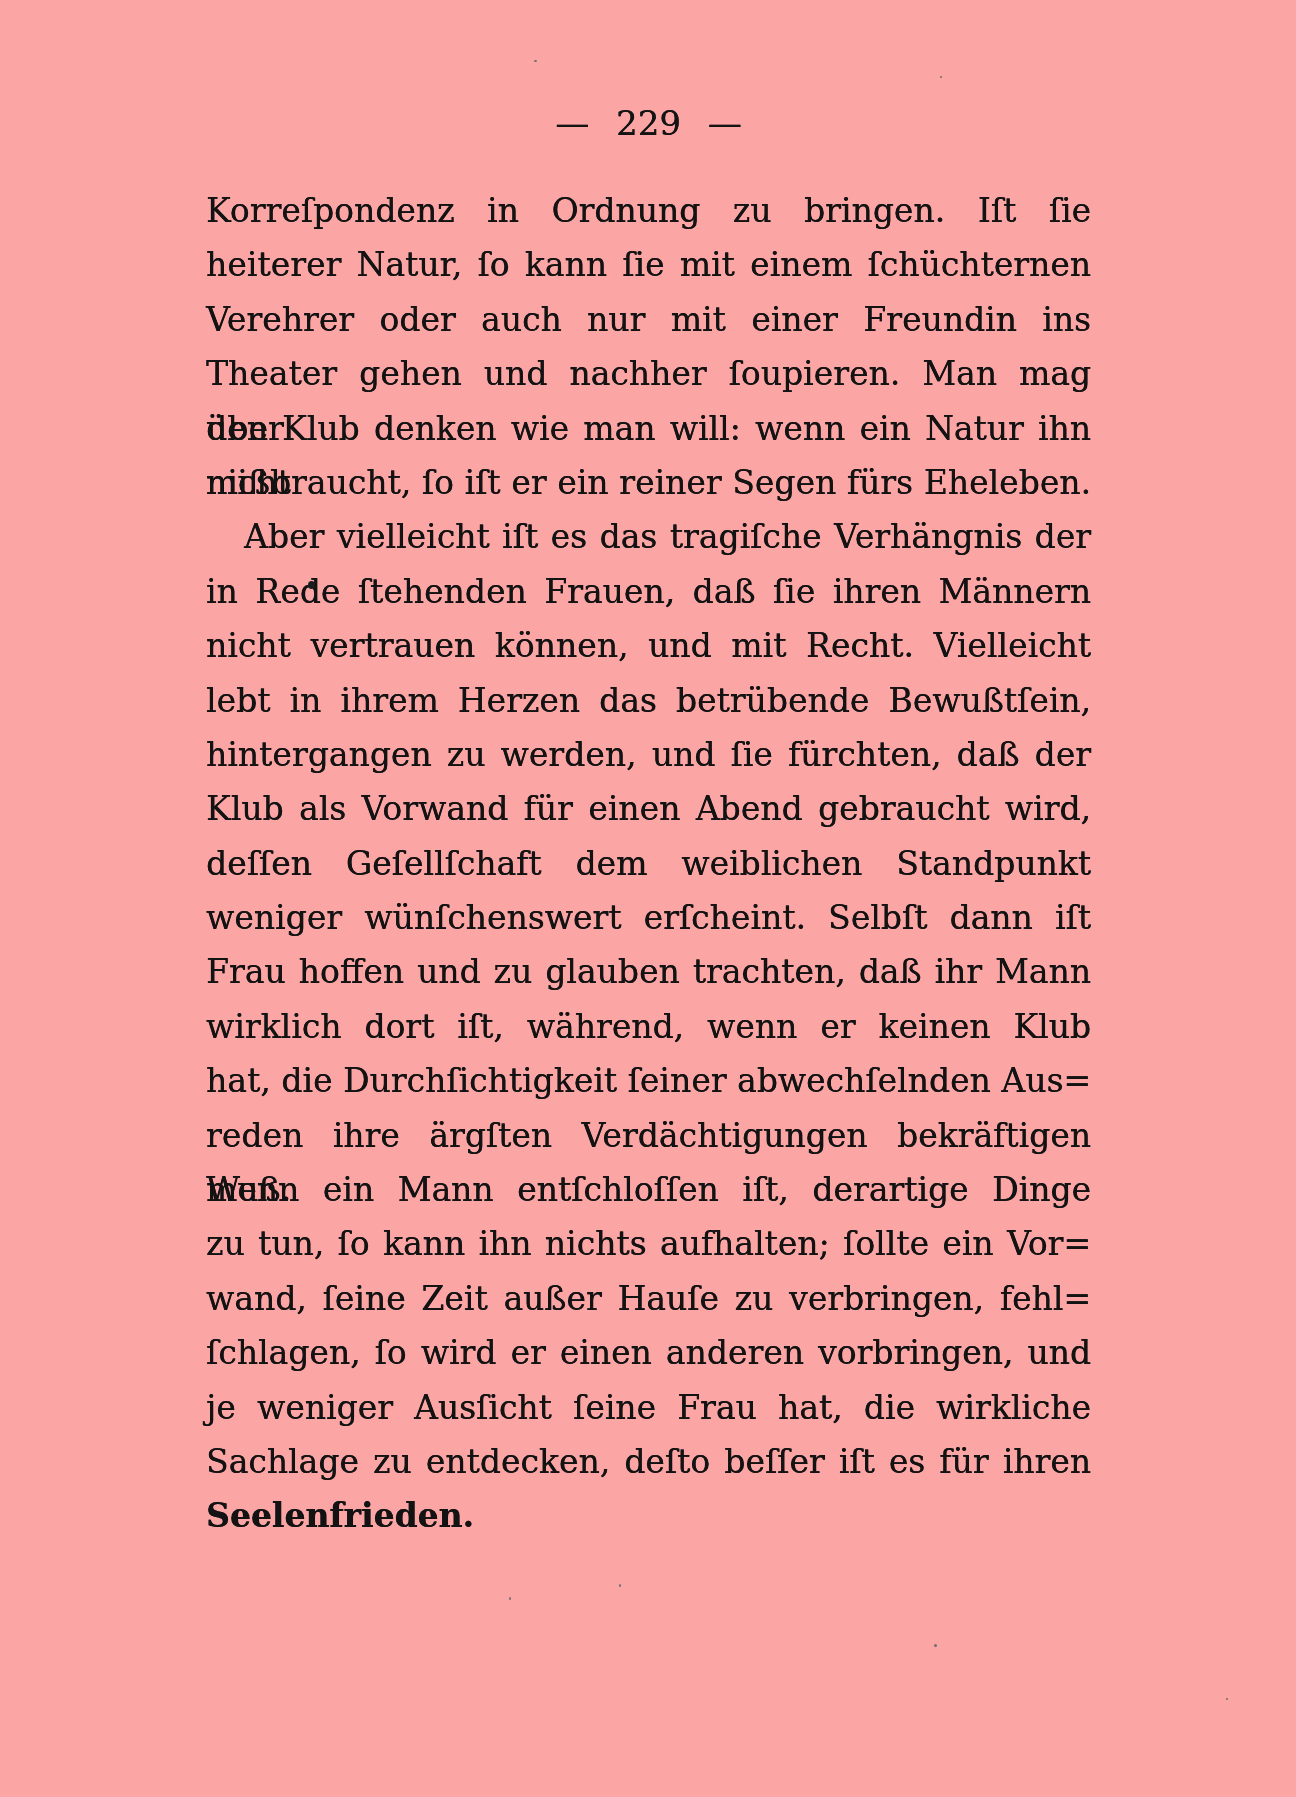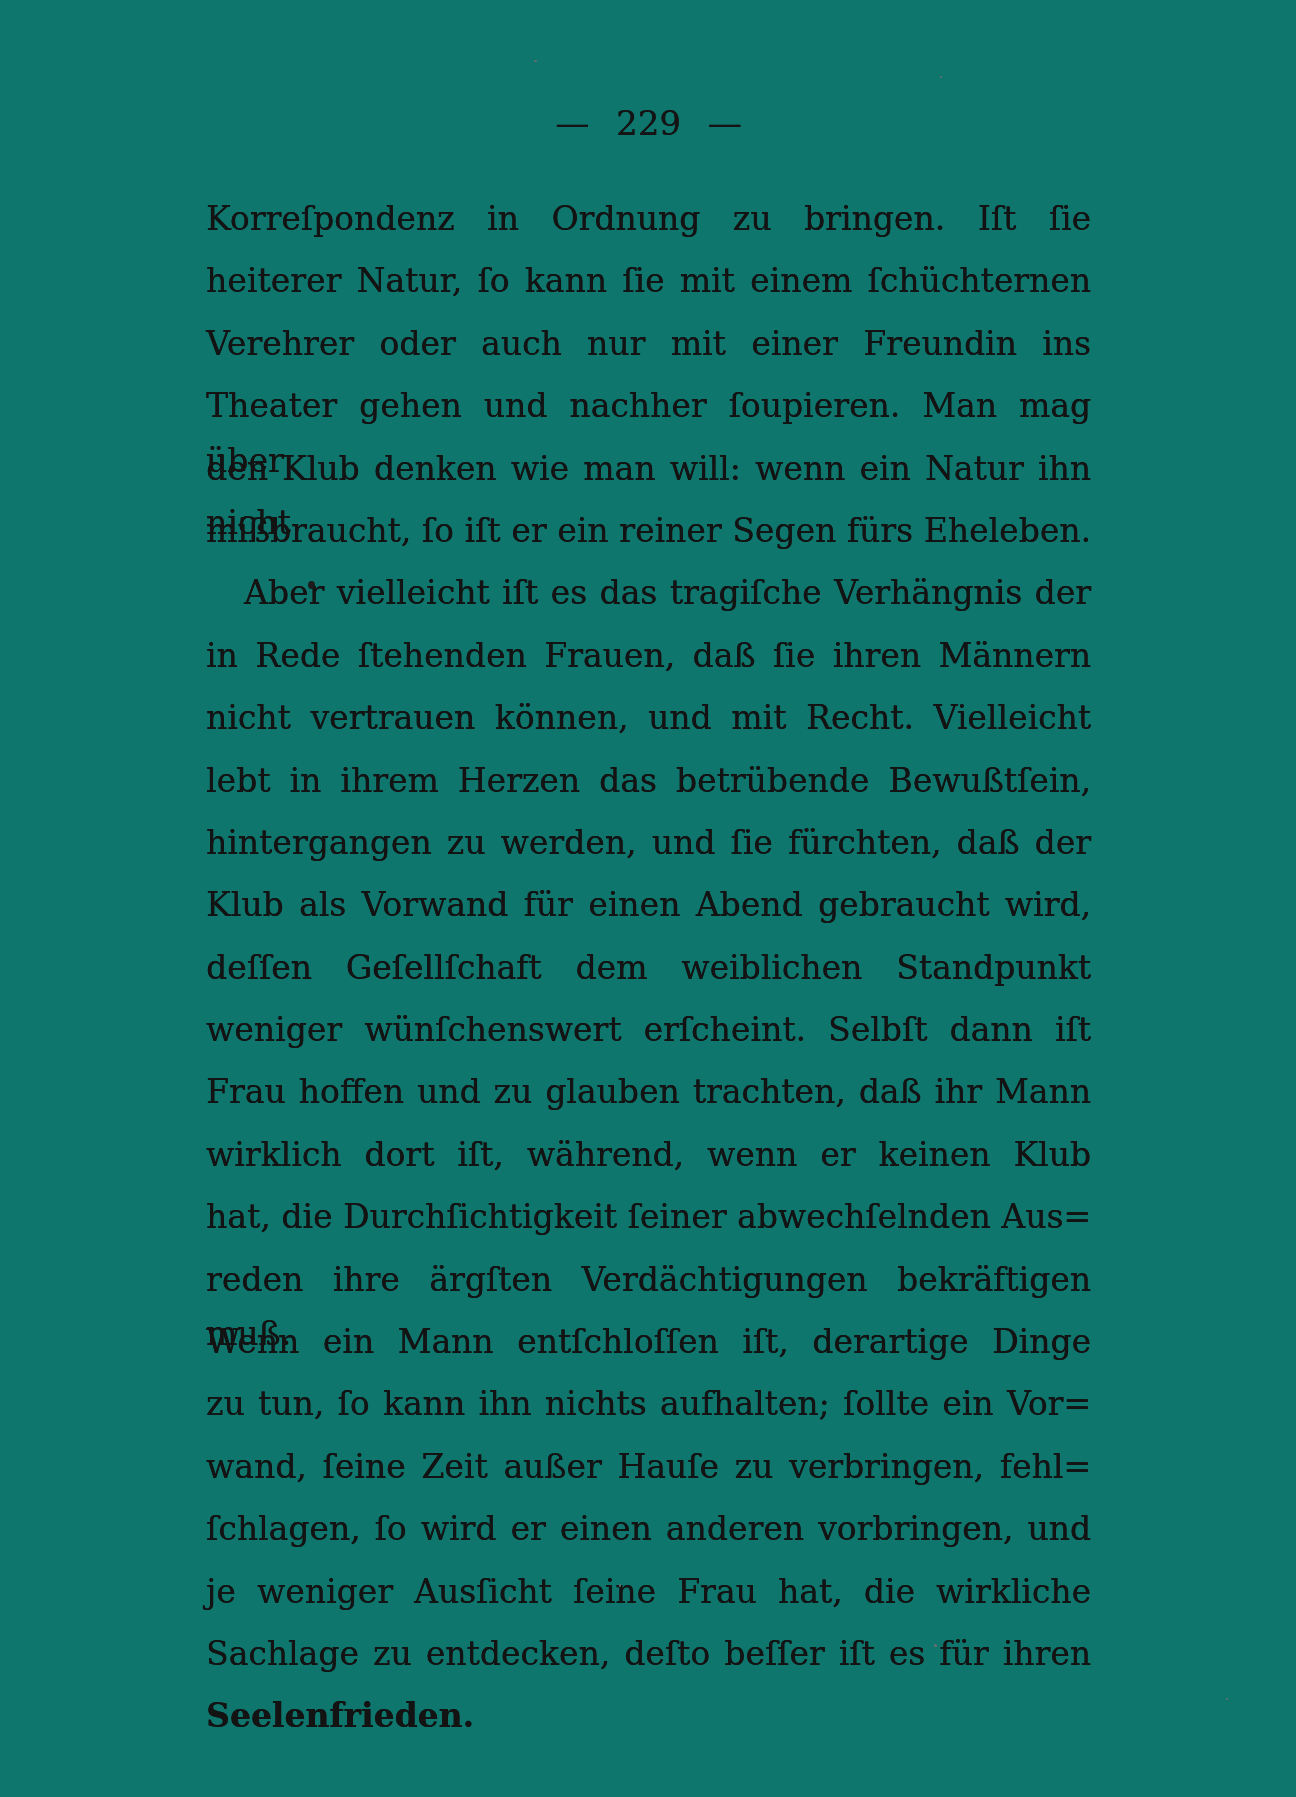--- a/index.html
+++ b/index.html
@@ -4,21 +4,21 @@
 <style>
   html, body {
     margin: 0;
     padding: 0;
     background: #ffffff;
   }
   .page {
     position: relative;
     width: 1296px;
     height: 1797px;
-    background: #0f766e;
+    background: #fca5a5;
     overflow: hidden;
     font-family: "DejaVu Serif", "Liberation Serif", serif;
     color: #121212;
   }
   .running-head {
     position: absolute;
     top: 103px;
     left: 206px;
     width: 885px;
     text-align: center;
@@ -36,21 +36,20 @@
     font-size: 33px;
     line-height: 54.4px;
     color: #131313;
     text-shadow: 0.3px 0 0 currentColor;
   }
   .line {
     text-align: justify;
     text-align-last: justify;
     height: 54.4px;
     white-space: normal;
-    margin-top: 8px;
   }
   .line.indent { text-indent: 38px; }
   .line.endline { text-align-last: left; font-weight: bold; }
 
   
   .speck {
     position: absolute;
     background: #6e6e6e;
     border-radius: 50%;
   }

